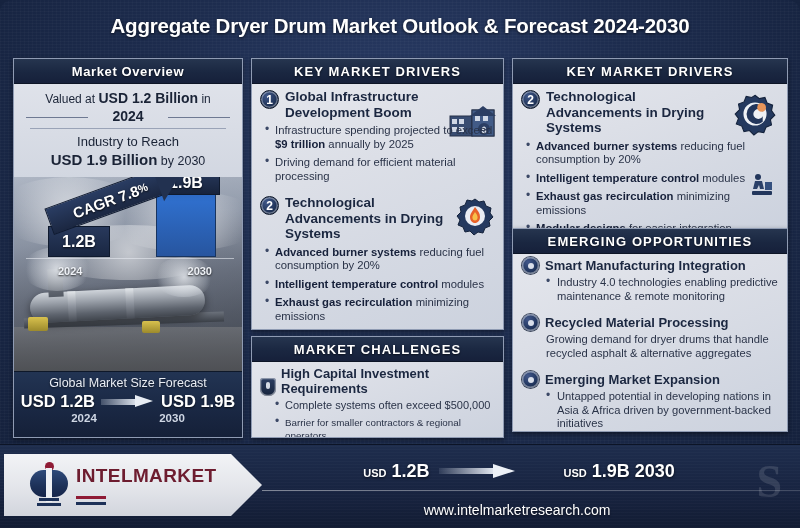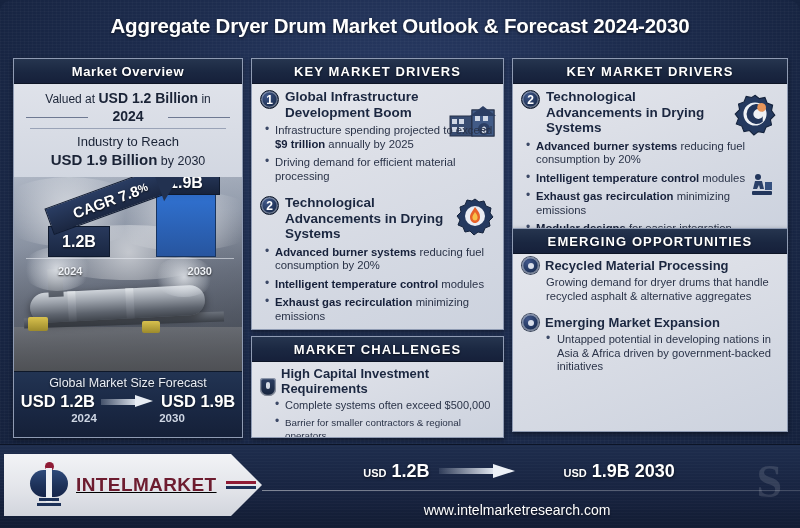--- a/index.html
+++ b/index.html
@@ -341,21 +341,21 @@
   .lm-dot {
     position: absolute; left: 15px; top: 0; width: 9px; height: 9px;
     border-radius: 50%; background: #8f1b35;
   }
   .lm-stem {
     position: absolute; left: 16px; top: 6px; width: 6px; height: 34px;
     background: #eef0f4;
   }
   .lm-base1 { position: absolute; left: 9px; top: 36px; width: 20px; height: 3px; background: #1d3158; }
   .lm-base2 { position: absolute; left: 7px; top: 41px; width: 24px; height: 3px; background: #1d3158; }
-  .logo-words { display: flex; flex-direction: row; gap: 9px; text-decoration: underline; }
+  .logo-words { display: flex; flex-direction: column; gap: 9px; }
   .lw-1 { font-size: 19px; font-weight: bold; color: #6d1c2f; letter-spacing: 0.4px; }
   .lw-2row { display: flex; align-items: center; gap: 7px; }
   .lw-2 { font-size: 16px; font-weight: bold; color: #1d3158; letter-spacing: 1.4px; }
   .lw-bars { display: flex; flex-direction: column; gap: 2.5px; }
   .lw-bars i { display: block; width: 30px; height: 3px; background: #8f1b35; }
   .lw-bars i:last-child { background: #1d3158; }
 
   .foot-right {
     position: absolute; left: 262px; top: 0; right: 0; height: 84px;
   }
@@ -590,20 +590,27 @@
         <div class="bullet">
           <span></span><b>Modular designs</b><span> for easier integration</span>
         </div>
       </div>
     </div>
   </div>
 
   <div class="panel" id="right-opps">
     <div class="panel-head caps">EMERGING OPPORTUNITIES</div>
 
+    <div class="opp-item">
+      <div class="opp-head">
+        <span class="gear-badge"></span>
+        <span class="opp-title">Smart Manufacturing Integration</span>
+      </div>
+      <div class="opp-text bulleted">Industry 4.0 technologies enabling predictive maintenance &amp; remote monitoring</div>
+    </div>
 
     <div class="opp-item">
       <div class="opp-head">
         <span class="gear-badge"></span>
         <span class="opp-title">Recycled Material Processing</span>
       </div>
       <div class="opp-text">Growing demand for dryer drums that handle recycled asphalt &amp; alternative aggregates</div>
     </div>
 
     <div class="opp-item">

